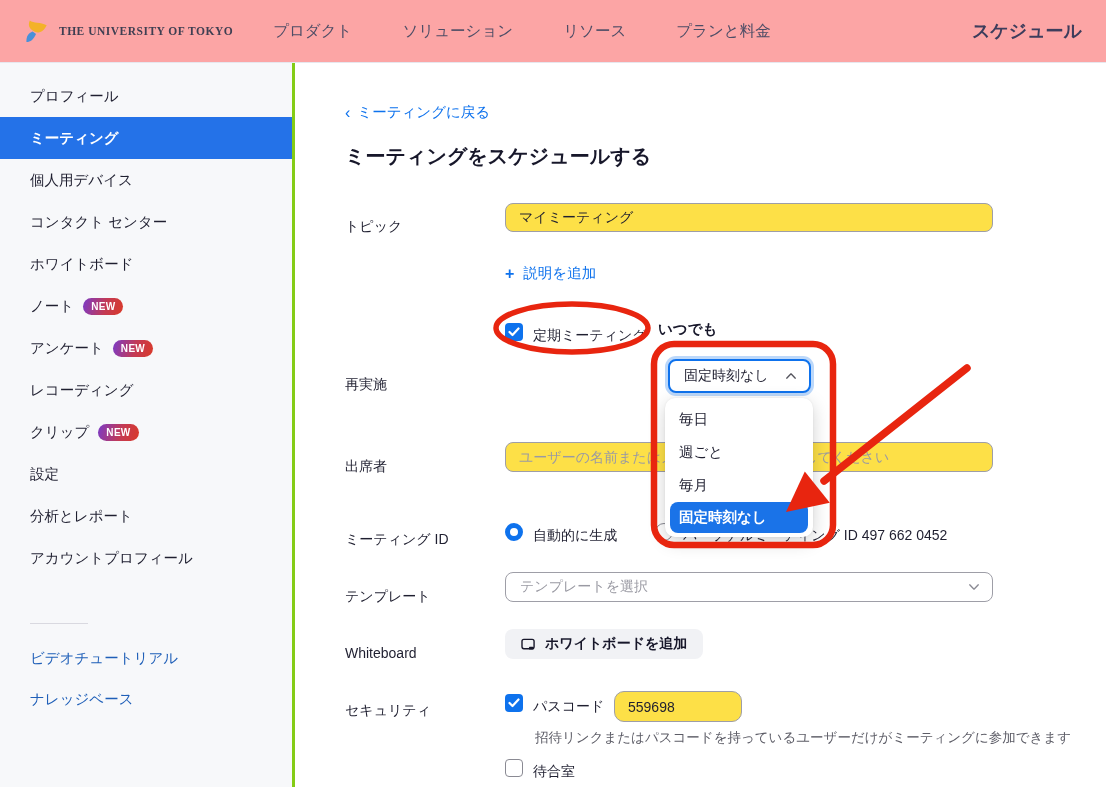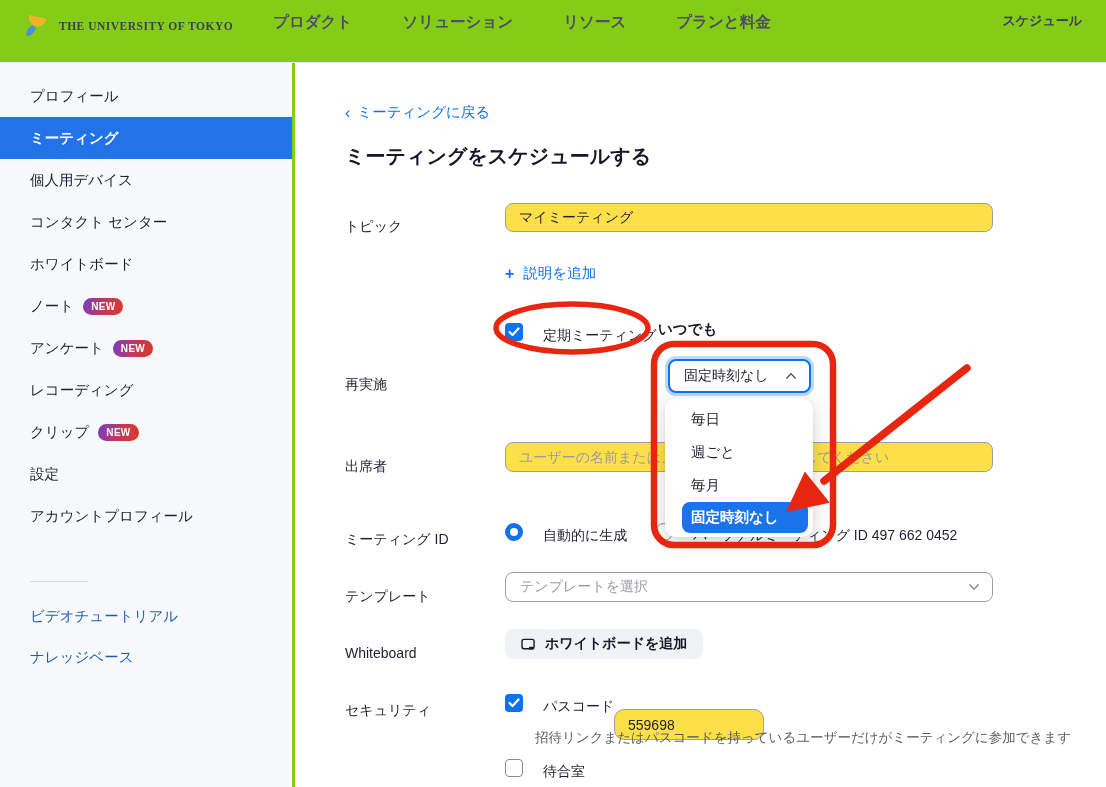--- a/index.html
+++ b/index.html
@@ -4,32 +4,32 @@
 <style>
   * { margin:0; padding:0; box-sizing:border-box; }
   html,body { width:1106px; height:787px; }
   body {
     font-family:"Liberation Sans","DejaVu Sans",sans-serif;
     background:#fff; color:#1f1f30; overflow:hidden; position:relative;
   }
   
   .topbar {
     position:absolute; top:0; left:0; width:1106px; height:63px;
-    background:#84cc16; border-bottom:1px solid #e7e7ee;
-    display:flex; align-items:flex-start; padding:12px 24px; z-index:3;
+    background:#fca5a5; border-bottom:1px solid #e7e7ee;
+    display:flex; align-items:center; padding:12px 24px; z-index:3;
   }
   .logo { display:flex; align-items:center; gap:8px; }
   .logo-text {
     font-family:"Liberation Serif","DejaVu Serif",serif;
     font-size:11.5px; letter-spacing:.5px; color:#3f3f52; font-weight:600;
     white-space:nowrap;
   }
   .topnav { display:flex; align-items:center; margin-left:40px; gap:50px; }
-  .topnav-item { font-size:15.5px; font-weight:700; color:#4d4d66; cursor:pointer; white-space:nowrap; }
-  .schedule-link { margin-left:auto; font-size:13px; font-weight:700; color:#3d3d5c; cursor:pointer; }
+  .topnav-item { font-size:15.5px; font-weight:400; color:#4d4d66; cursor:pointer; white-space:nowrap; }
+  .schedule-link { margin-left:auto; font-size:18px; font-weight:700; color:#3d3d5c; cursor:pointer; }
 
   
   .sidebar {
     position:absolute; top:63px; left:0; width:295px; height:724px;
     background:#f7f8fa; border-right:3px solid #84cc16; padding-top:12px; z-index:2;
   }
   .side-item {
     height:42px; display:flex; align-items:center; padding-left:30px;
     font-size:14.5px; color:#1f1f30; cursor:pointer; gap:9px; white-space:nowrap;
   }
@@ -58,21 +58,21 @@
     border:1px solid #9e9ea7; border-radius:8px; background:#fde047;
     font-family:inherit; font-size:14px; color:#1f1f30; padding:0 13px; outline:none;
   }
   .text-input::placeholder { color:#9a9aa3; }
   .link-blue { color:#0e72ed; font-size:14.5px; cursor:pointer; display:flex; align-items:center; gap:9px; }
   .plus-glyph { font-size:16px; font-weight:600; }
 
   .checkbox { width:18px; height:18px; border-radius:4px; flex:0 0 18px; cursor:pointer; }
   .checkbox.checked { background:#0e72ed; display:flex; align-items:center; justify-content:center; }
   .checkbox.unchecked { background:#fff; border:1.5px solid #8a8a93; }
-  .check-row { display:flex; align-items:center; gap:20px; }
+  .check-row { display:flex; align-items:center; gap:10px; }
 
   .radio { width:18px; height:18px; border-radius:50%; flex:0 0 18px; cursor:pointer; background:#fff; }
   .radio.selected { border:5px solid #0e72ed; }
   .radio.unselected { border:1.5px solid #8a8a93; }
 
   .bold-text { font-weight:700; font-size:14.5px; color:#17172a; }
 
   .select-box {
     display:flex; align-items:center; justify-content:space-between;
     border:1px solid #9e9ea7; border-radius:8px; background:#fff;
@@ -80,21 +80,21 @@
   }
   .select-box.focused {
     border:2px solid #0e72ed;
     box-shadow:0 0 0 3px rgba(14,114,237,.28);
   }
   .select-placeholder { color:#9a9aa3; }
 
   .dropdown {
     background:#fff; border-radius:10px;
     box-shadow:0 5px 18px rgba(0,0,0,.18), 0 0 2px rgba(0,0,0,.08);
-    padding:5px 0 4px 12px; z-index:5;
+    padding:5px 0 4px 0; z-index:5;
   }
   .dropdown-item { height:33px; display:flex; align-items:center; padding-left:14px; font-size:14.5px; color:#1f1f30; cursor:pointer; }
   .dropdown-item.highlighted {
     background:#1a73e8; color:#fff; font-weight:700;
     margin:0 5px; border-radius:8px; height:31px; padding-left:9px;
   }
 
   .wb-button {
     display:flex; align-items:center; gap:9px; background:#f1f2f5; border:none;
     border-radius:8px; padding:0 16px; height:30px; font-family:inherit;
@@ -150,20 +150,23 @@
   </div>
   <div class="side-item">
       <span>レコーディング</span>
     </div>
   <div class="side-item">
     <span>クリップ</span>
     <span class="badge-new">NEW</span>
   </div>
   <div class="side-item">
       <span>設定</span>
+    </div>
+  <div class="side-item">
+      <span>分析とレポート</span>
     </div>
   <div class="side-item">
       <span>アカウントプロフィール</span>
     </div>
   <div class="side-divider"></div>
   <div class="side-links">
     <div class="side-link">ビデオチュートリアル</div>
     <div class="side-link">ナレッジベース</div>
   </div>
 </div>
@@ -235,21 +238,21 @@
 
   <div class="abs form-label" style="left:50px; top:631px;">セキュリティ</div>
   <div class="abs check-row" style="left:210px; top:627px;">
     <div class="checkbox checked">
       <svg width="12" height="10" viewBox="0 0 12 10">
         <polyline points="1.5,5 4.5,8 10.5,1.5" fill="none" stroke="#fff" stroke-width="2.2" stroke-linecap="round" stroke-linejoin="round"></polyline>
       </svg>
     </div>
     <span class="form-label">パスコード</span>
   </div>
-  <input class="abs text-input" style="left: 319px; top: 646px; width: 150px; height: 31px; border-radius: 10px;" value="559698">
+  <input class="abs text-input" style="left: 319px; top: 628px; width: 128px; height: 31px; border-radius: 10px;" value="559698">
   <div class="abs helper-text" style="left:240px; top:666px;">招待リンクまたはパスコードを持っているユーザーだけがミーティングに参加できます</div>
   <div class="abs check-row" style="left:210px; top:692px;">
     <div class="checkbox unchecked"></div>
     <span class="form-label">待合室</span>
   </div>
 
   <div class="abs dropdown" style="left:370px; top:335px; width:148px;">
     <div class="dropdown-item">毎日</div>
     <div class="dropdown-item">週ごと</div>
     <div class="dropdown-item">毎月</div>

